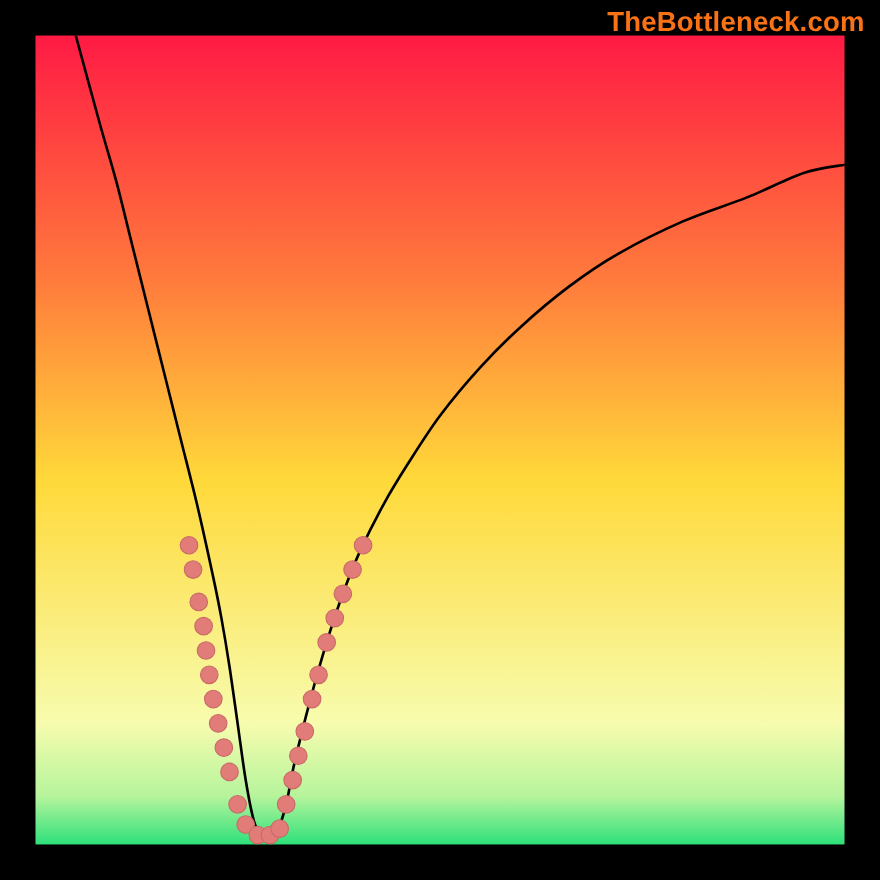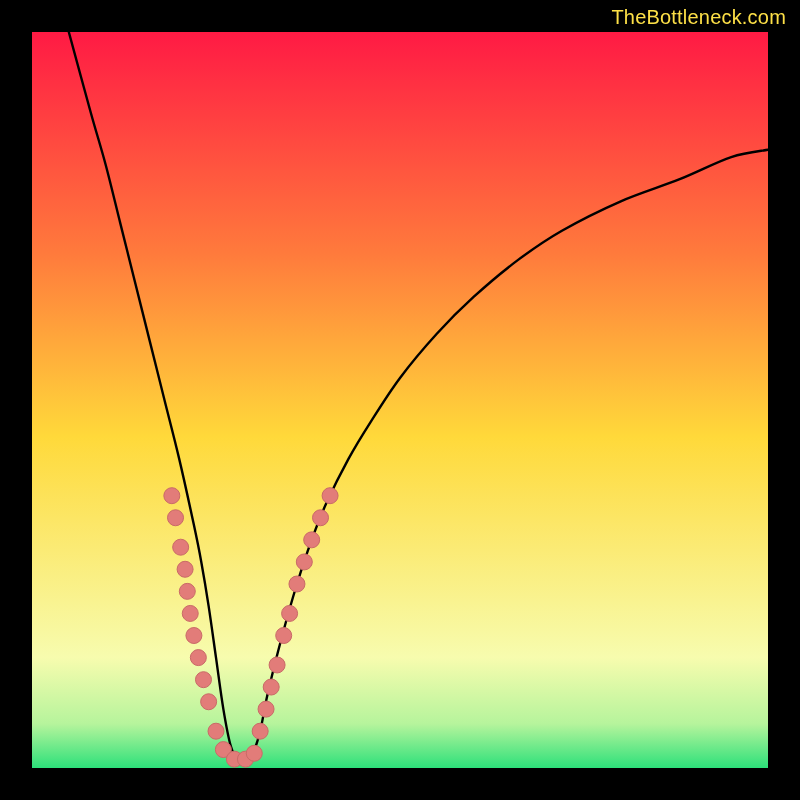--- a/index.html
+++ b/index.html
@@ -29,23 +29,23 @@
   }
   .plot svg {
     display: block;
     width: 736px;
     height: 736px;
   }
   .watermark {
     position: absolute;
     top: 6px;
     right: 14px;
-    color: #fde047;
-    font-size: 20px;
-    font-weight: 400;
+    color: #f97316;
+    font-size: 25px;
+    font-weight: 700;
     letter-spacing: 0.2px;
   }
 </style>
 </head>
 <body>
 
 <div class="frame">
   <div class="plot">
     <svg viewBox="0 0 736 736">
       <defs>

